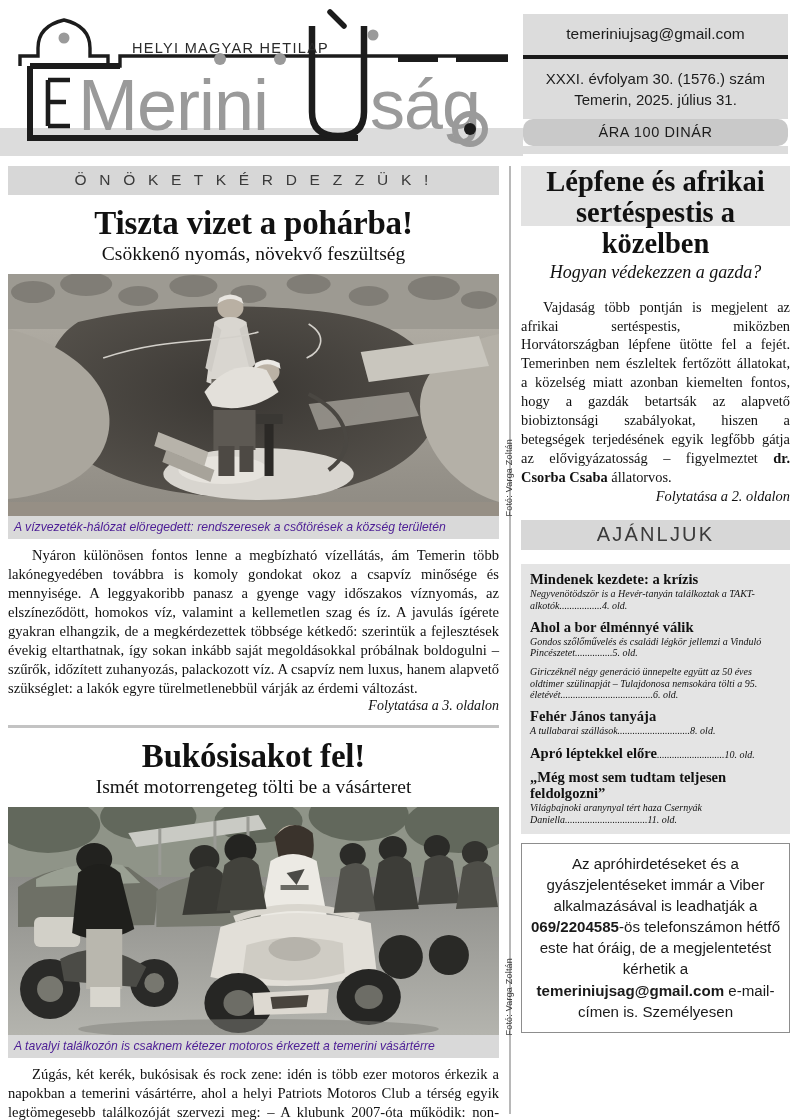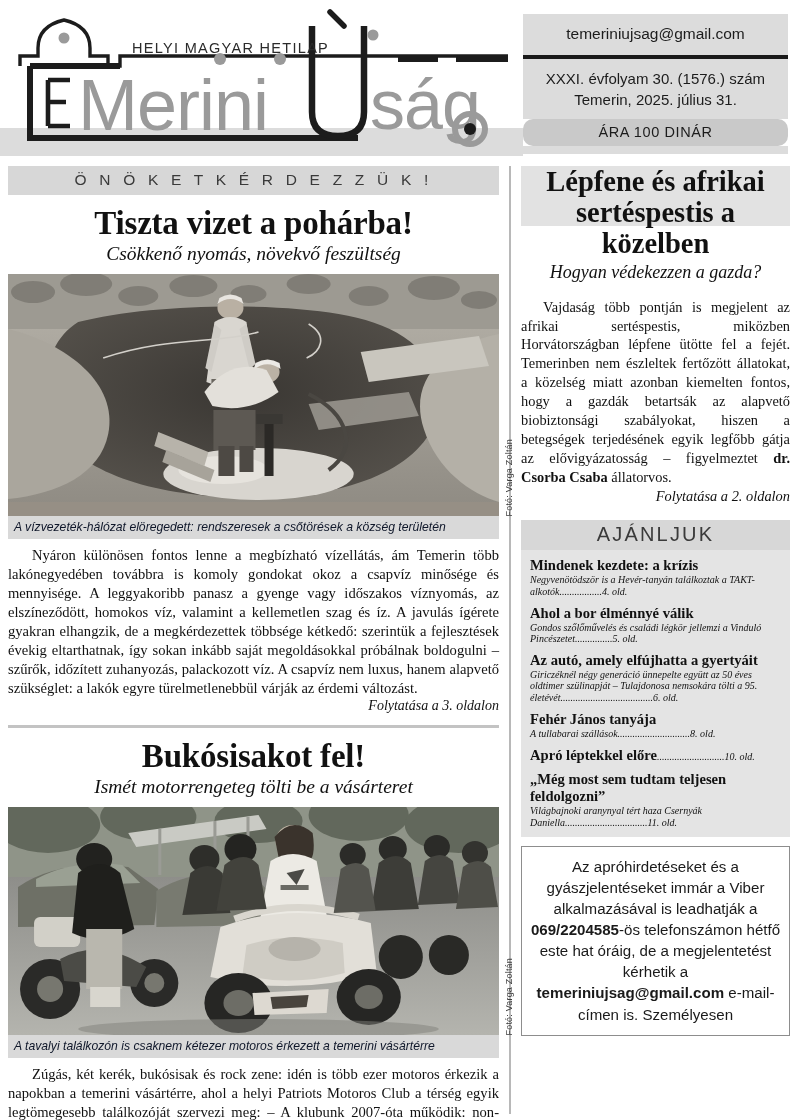--- a/index.html
+++ b/index.html
@@ -120,21 +120,20 @@
   .head-main {
     text-align: center;
     font-size: 33px;
     font-weight: bold;
     letter-spacing: -0.2px;
     margin: 11px 0 2px 0;
     line-height: 1.05;
   }
   .head-sub {
     text-align: center;
-    font-style: italic;
     font-size: 19.5px;
     margin: 0 0 9px 0;
     line-height: 1.15;
   }
 
   .photo-block { position: relative; }
   .photo {
     width: 100%;
     height: 242px;
     display: block;
@@ -154,21 +153,21 @@
     font-size: 9px;
     color: #3c3c3c;
     letter-spacing: 0.2px;
     white-space: nowrap;
   }
   .photo-caption {
     background: #d9d9d9;
     font-family: "Liberation Sans", sans-serif;
     font-style: italic;
     font-size: 12.2px;
-    color: #0f172a;
+    color: #4c1d95;
     padding: 4px 6px 5px 6px;
     margin-top: 0;
   }
   .body-text {
     font-size: 14.6px;
     line-height: 1.3;
     text-align: justify;
     text-indent: 24px;
     margin: 7px 0 0 0;
     hyphens: auto;
@@ -224,20 +223,21 @@
     font-family: "Liberation Sans", sans-serif;
     font-size: 20px;
     letter-spacing: 2.2px;
     color: #3a3a3a;
     padding: 3px 0 4px 0;
     margin-top: 9px;
   }
   .ajanljuk-body {
     background: #e4e4e4;
     padding: 7px 9px 8px 9px;
+    margin-top: 14px;
   }
   .aj-item { margin-bottom: 7px; }
   .aj-item:last-child { margin-bottom: 0; }
   .aj-title {
     font-weight: bold;
     font-size: 14.6px;
     line-height: 1.16;
   }
   .aj-desc {
     font-style: italic;
@@ -537,21 +537,20 @@
         <div class="aj-title">Mindenek kezdete: a krízis</div>
         <div class="aj-desc">Negyvenötödször is a Hevér-tanyán találkoztak a TAKT-alkotók.................4. old.</div>
       </div>
 
       <div class="aj-item">
         <div class="aj-title">Ahol a bor élménnyé válik</div>
         <div class="aj-desc">Gondos szőlőművelés és családi légkör jellemzi a Vinduló Pincészetet...............5. old.</div>
       </div>
 
       <div class="aj-item">
-        <div class="aj-title">Az autó, amely elfújhatta a gyertyáit</div>
         <div class="aj-desc">Giriczéknél négy generáció ünnepelte együtt az 50 éves oldtimer szülinapját – Tulajdonosa nemsokára tölti a 95. életévét.....................................6. old.</div>
       </div>
 
       <div class="aj-item">
         <div class="aj-title">Fehér János tanyája</div>
         <div class="aj-desc">A tullabarai szállások.............................8. old.</div>
       </div>
 
       <div class="aj-item aj-inline">
         <span class="aj-title">Apró léptekkel előre</span><span class="aj-desc">...........................10. old.</span>

